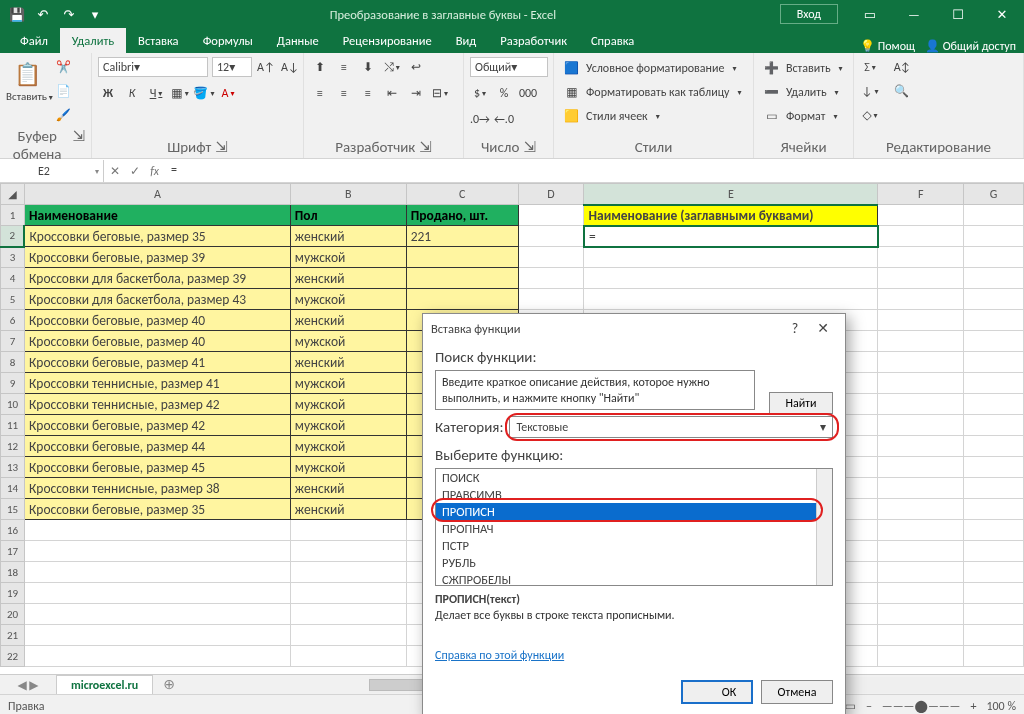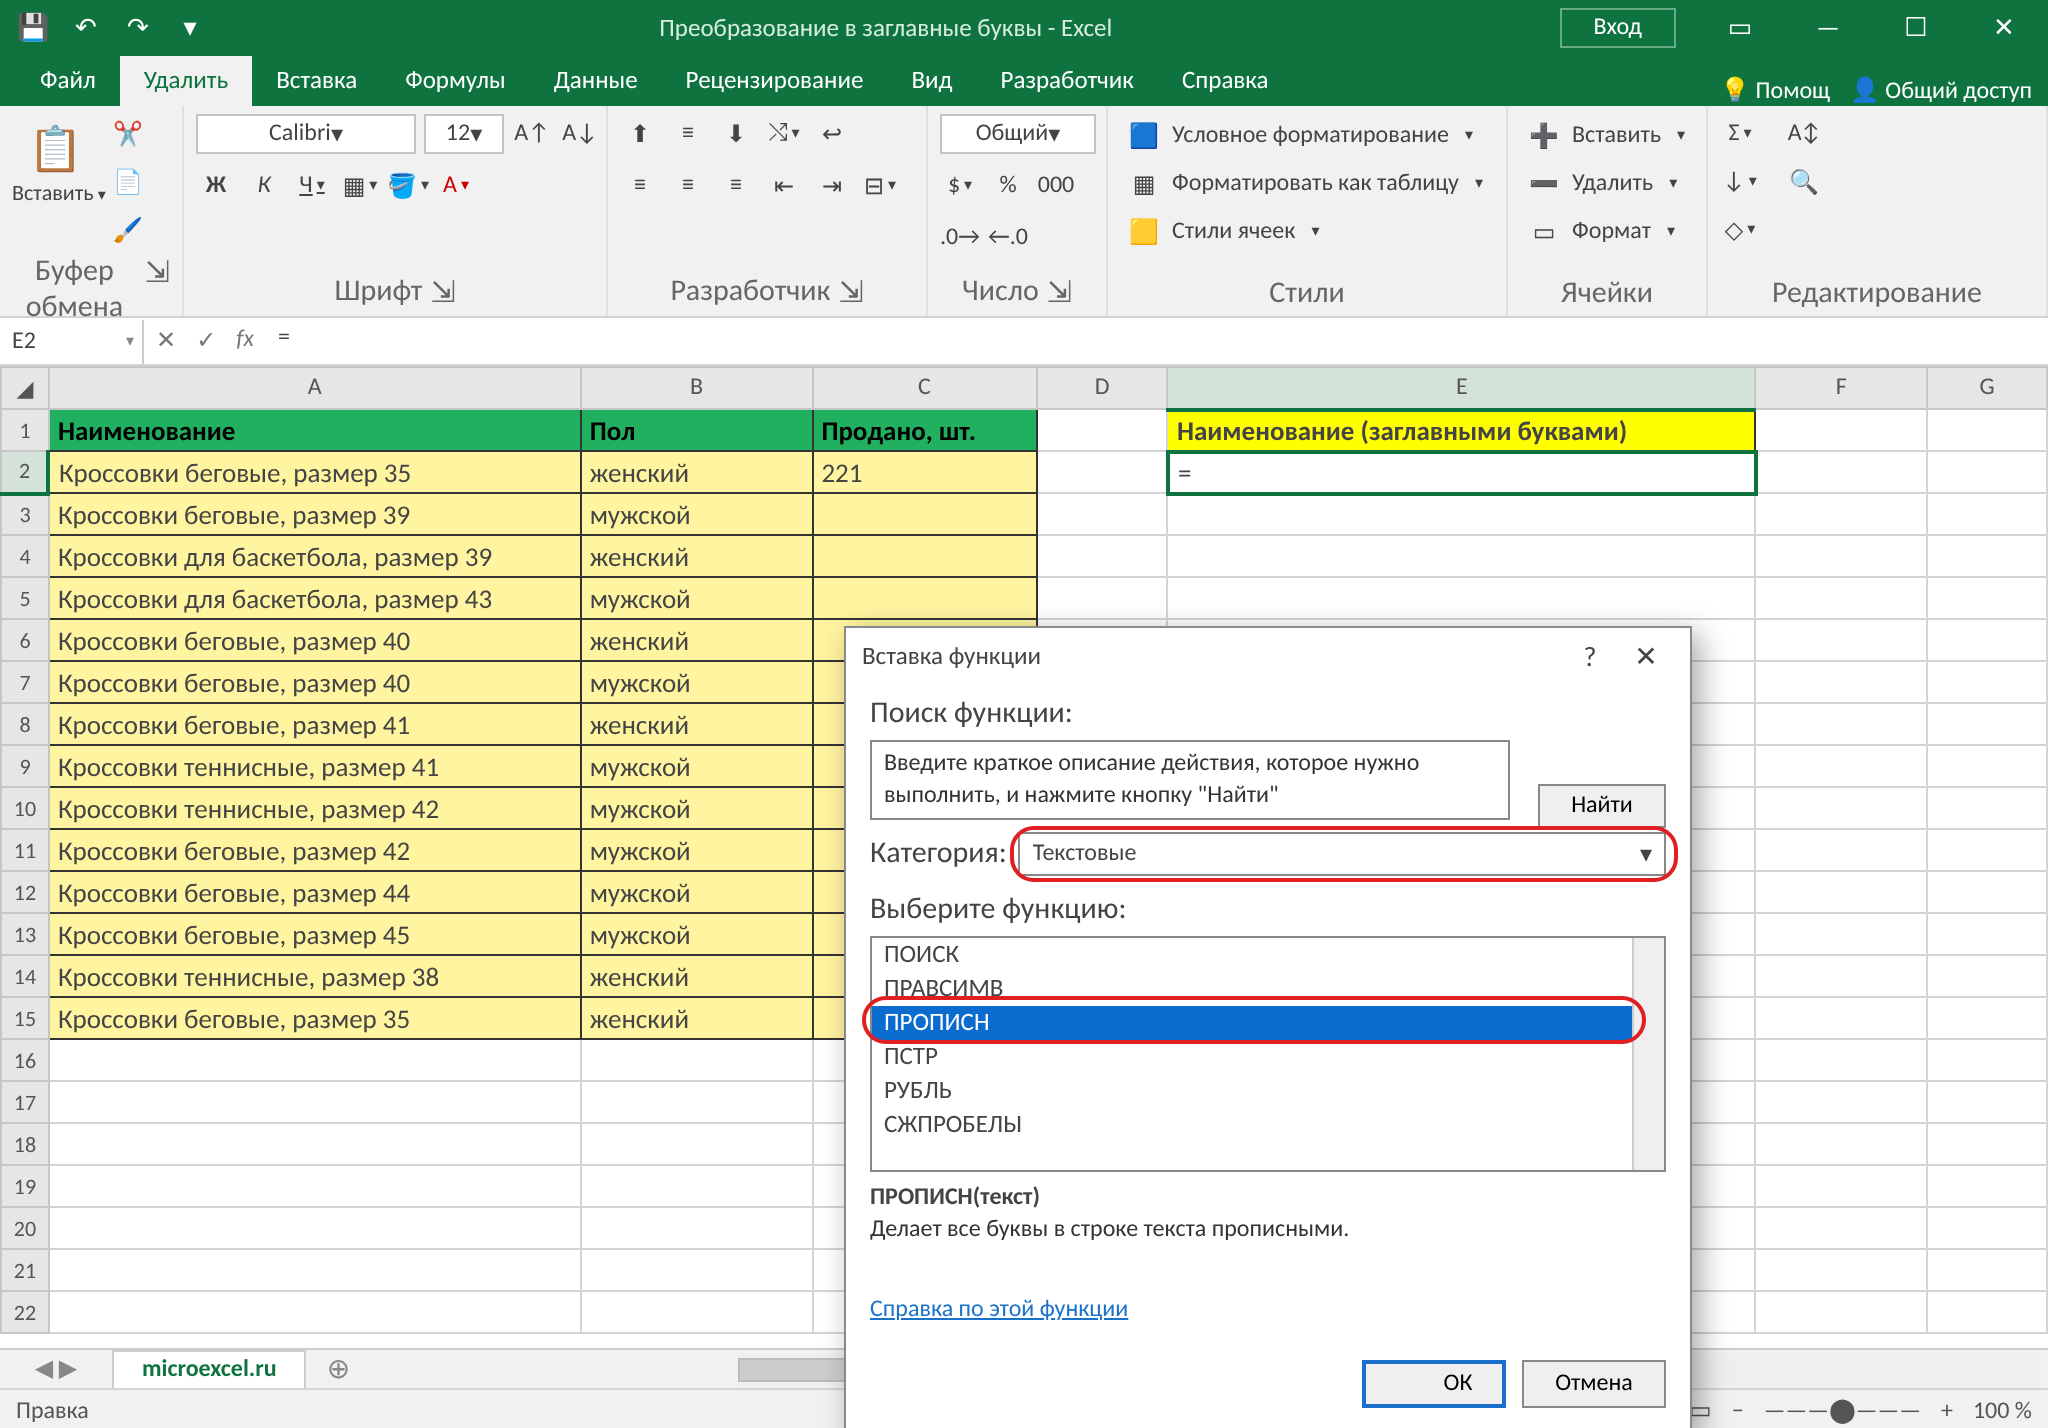--- a/index.html
+++ b/index.html
@@ -26,27 +26,27 @@
   .rgroup { border-right: 1px solid #e0e0e0; padding: 4px 6px 2px; display: flex; flex-direction: column; }
   .rgroup-body { flex: 1; display: flex; align-items: flex-start; gap: 4px; }
   .rgroup-label { text-align: center; font-size: 15px; color: #666; padding-top: 2px; display: flex; justify-content: center; gap: 4px; }
   .big-btn { width: 44px; text-align: center; }
   .big-btn .icon { font-size: 22px; display: block; margin: 4px auto 2px; }
   .big-btn .lbl { font-size: 11px; display: block; }
   .col { display: flex; flex-direction: column; gap: 4px; }
   .row { display: flex; gap: 4px; align-items: center; }
   .sm { width: 20px; height: 20px; display: flex; align-items: center; justify-content: center; font-size: 12px; }
   .dd::after { content: "▾"; font-size: 8px; margin-left: 2px; }
-  .combo { border: 1px solid #c4c4c4; background: #fff; height: 20px; display: flex; align-items: center; padding: 2px 4px; font-size: 12px; justify-content: center; }
+  .combo { border: 1px solid #c4c4c4; background: #fff; height: 20px; display: flex; align-items: center; padding: 2px 4px; font-size: 12px; justify-content: flex-start; }
   .ribbon-item { display: flex; align-items: center; gap: 6px; font-size: 12px; color: #444; height: 22px; padding: 0 4px; }
   .ribbon-item span.icn { width: 16px; text-align: center; }
 
   
   .formula-bar { height: 24px; border-bottom: 1px solid #d4d4d4; display: flex; align-items: center; }
-  .name-box { width: 72px; height: 22px; border-right: 1px solid #ccc; display: flex; align-items: center; padding-left: 6px; font-family: Calibri; }
+  .name-box { width: 72px; height: 22px; border-right: 1px solid #ccc; display: flex; align-items: center; padding-left: 6px; font-family: Calibri; margin-left: 32px; }
   .name-box::after { content: "▾"; font-size: 8px; margin-left: auto; margin-right: 4px; color: #888; }
   .fx-btns { display: flex; padding: 0 6px; gap: 10px; color: #777; }
   .fx-input { flex: 1; height: 22px; padding: 2px 6px; font-family: Calibri; }
 
   
   .sheet-wrap { position: relative; height: 491px; overflow: hidden; }
   table.sheet { border-collapse: collapse; table-layout: fixed; }
   table.sheet th { background: #e6e6e6; border: 1px solid #c6c6c6; font-weight: normal; font-size: 12px; color: #555; height: 20px; }
   table.sheet th.sel { background: #d3e3d9; border-bottom: 2px solid #0f7340; }
   table.sheet th.rh { width: 24px; font-size: 11px; text-align: center; padding: 0; height: 21px; }
@@ -585,20 +585,21 @@
         <div class="oval-red" style="left:-4px; right:-6px; top:-3px; bottom:-3px;"></div>
       </div>
     </div>
 
     <label>Выберите функцию:</label>
     <div style="position:relative;">
       <div class="func-list" id="funcList">
         <div class="item">ПОИСК</div>
           <div class="item">ПРАВСИМВ</div>
           <div class="item sel">ПРОПИСН</div>
+          <div class="item">ПРОПНАЧ</div>
           <div class="item">ПСТР</div>
           <div class="item">РУБЛЬ</div>
           <div class="item">СЖПРОБЕЛЫ</div>
           <div class="scrollbar"></div>
       </div>
       <div class="oval-red" style="left:-4px; right:10px; top:30px; height:24px;"></div>
     </div>
 
     <div class="func-sig">ПРОПИСН(текст)</div>
     <div class="func-desc">Делает все буквы в строке текста прописными.</div>

